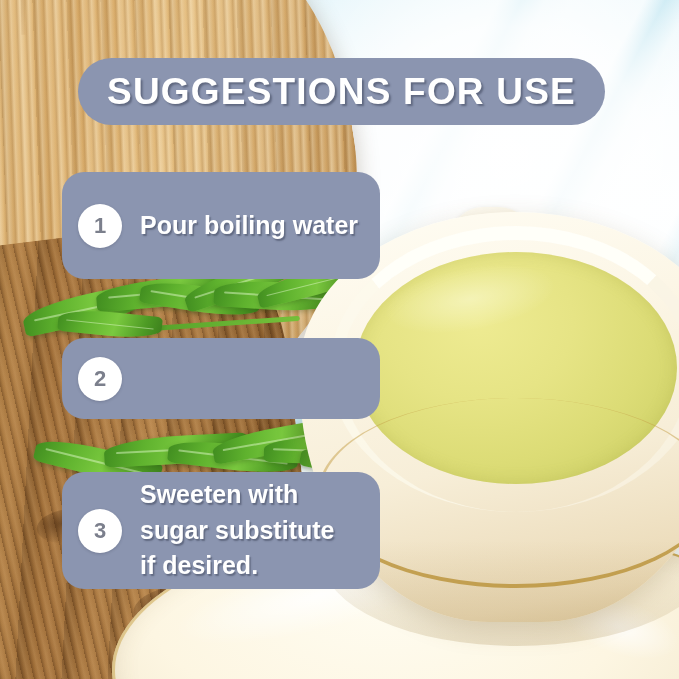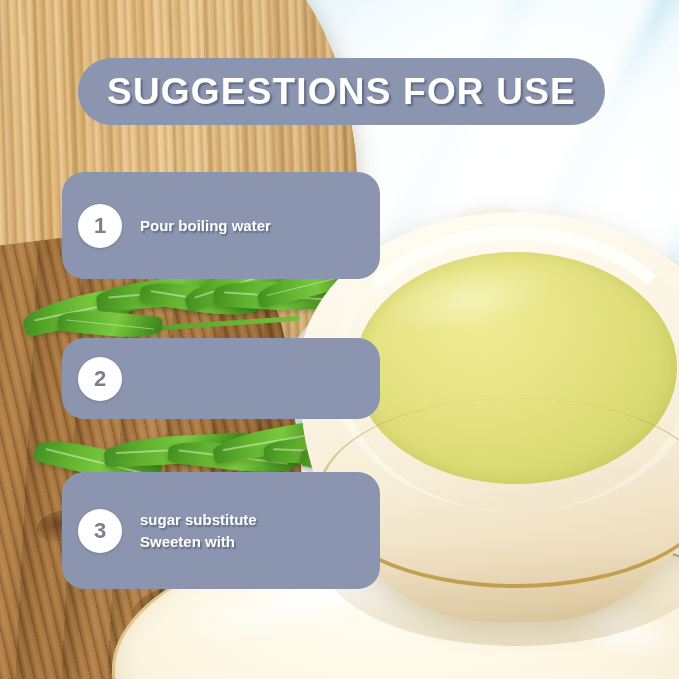--- a/index.html
+++ b/index.html
@@ -313,21 +313,21 @@
     font-size: 22px;
     font-weight: bold;
     display: flex;
     align-items: center;
     justify-content: center;
     box-shadow: 0 1px 3px rgba(40,45,65,0.22);
   }
   .step-body {
     margin-left: 18px;
     color: #ffffff;
-    font-size: 15px;
+    font-size: 25px;
     font-weight: bold;
     line-height: 1.42;
     text-shadow: 1.5px 1.5px 1.5px rgba(45,50,70,0.45);
   }
   .step-line { display: block; white-space: nowrap; }
 </style>
 </head>
 <body>
 
 <div id="stage">
@@ -393,18 +393,19 @@
     </div>
   </div>
 
   <div class="step-pill" id="step-2">
     <div class="step-num">2</div>
   </div>
 
   <div class="step-pill" id="step-3">
     <div class="step-num">3</div>
     <div class="step-body">
+      <span class="step-line">Sweeten with</span>
       <span class="step-line">sugar substitute</span>
-      <span class="step-line">Sweeten with</span>
+      <span class="step-line">if desired.</span>
     </div>
   </div>
 
 </div>
 
 </body></html>

